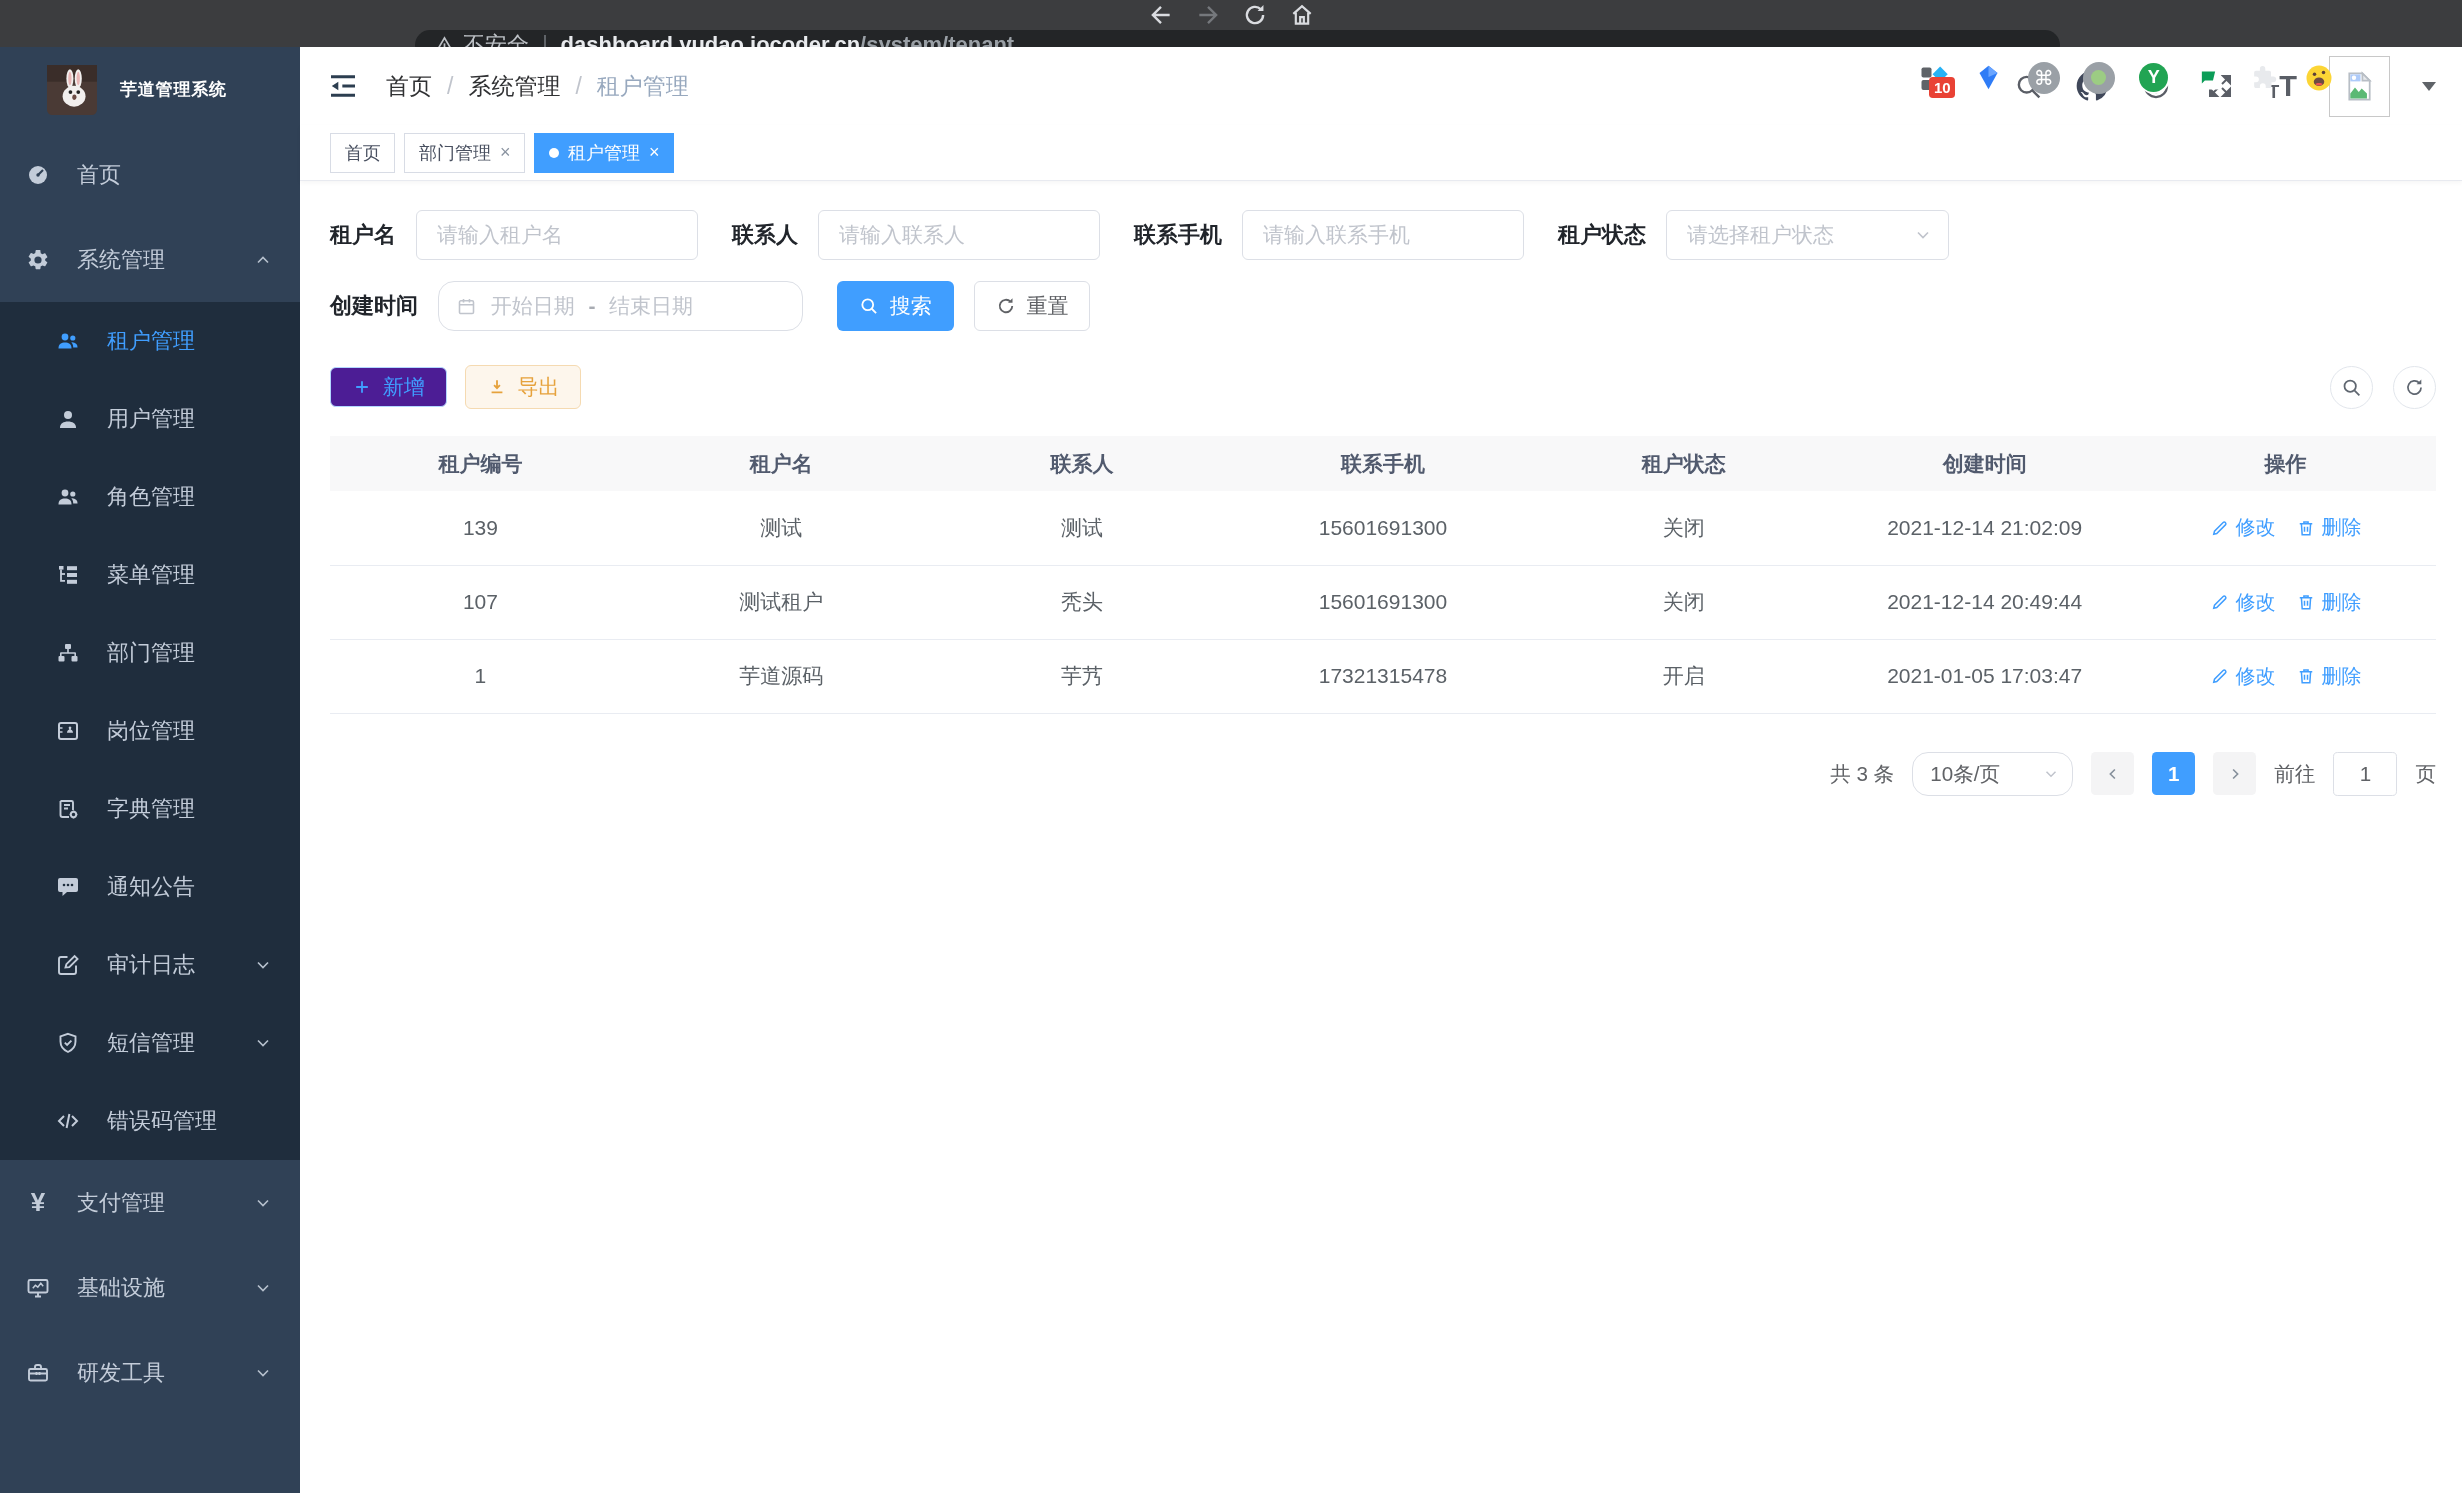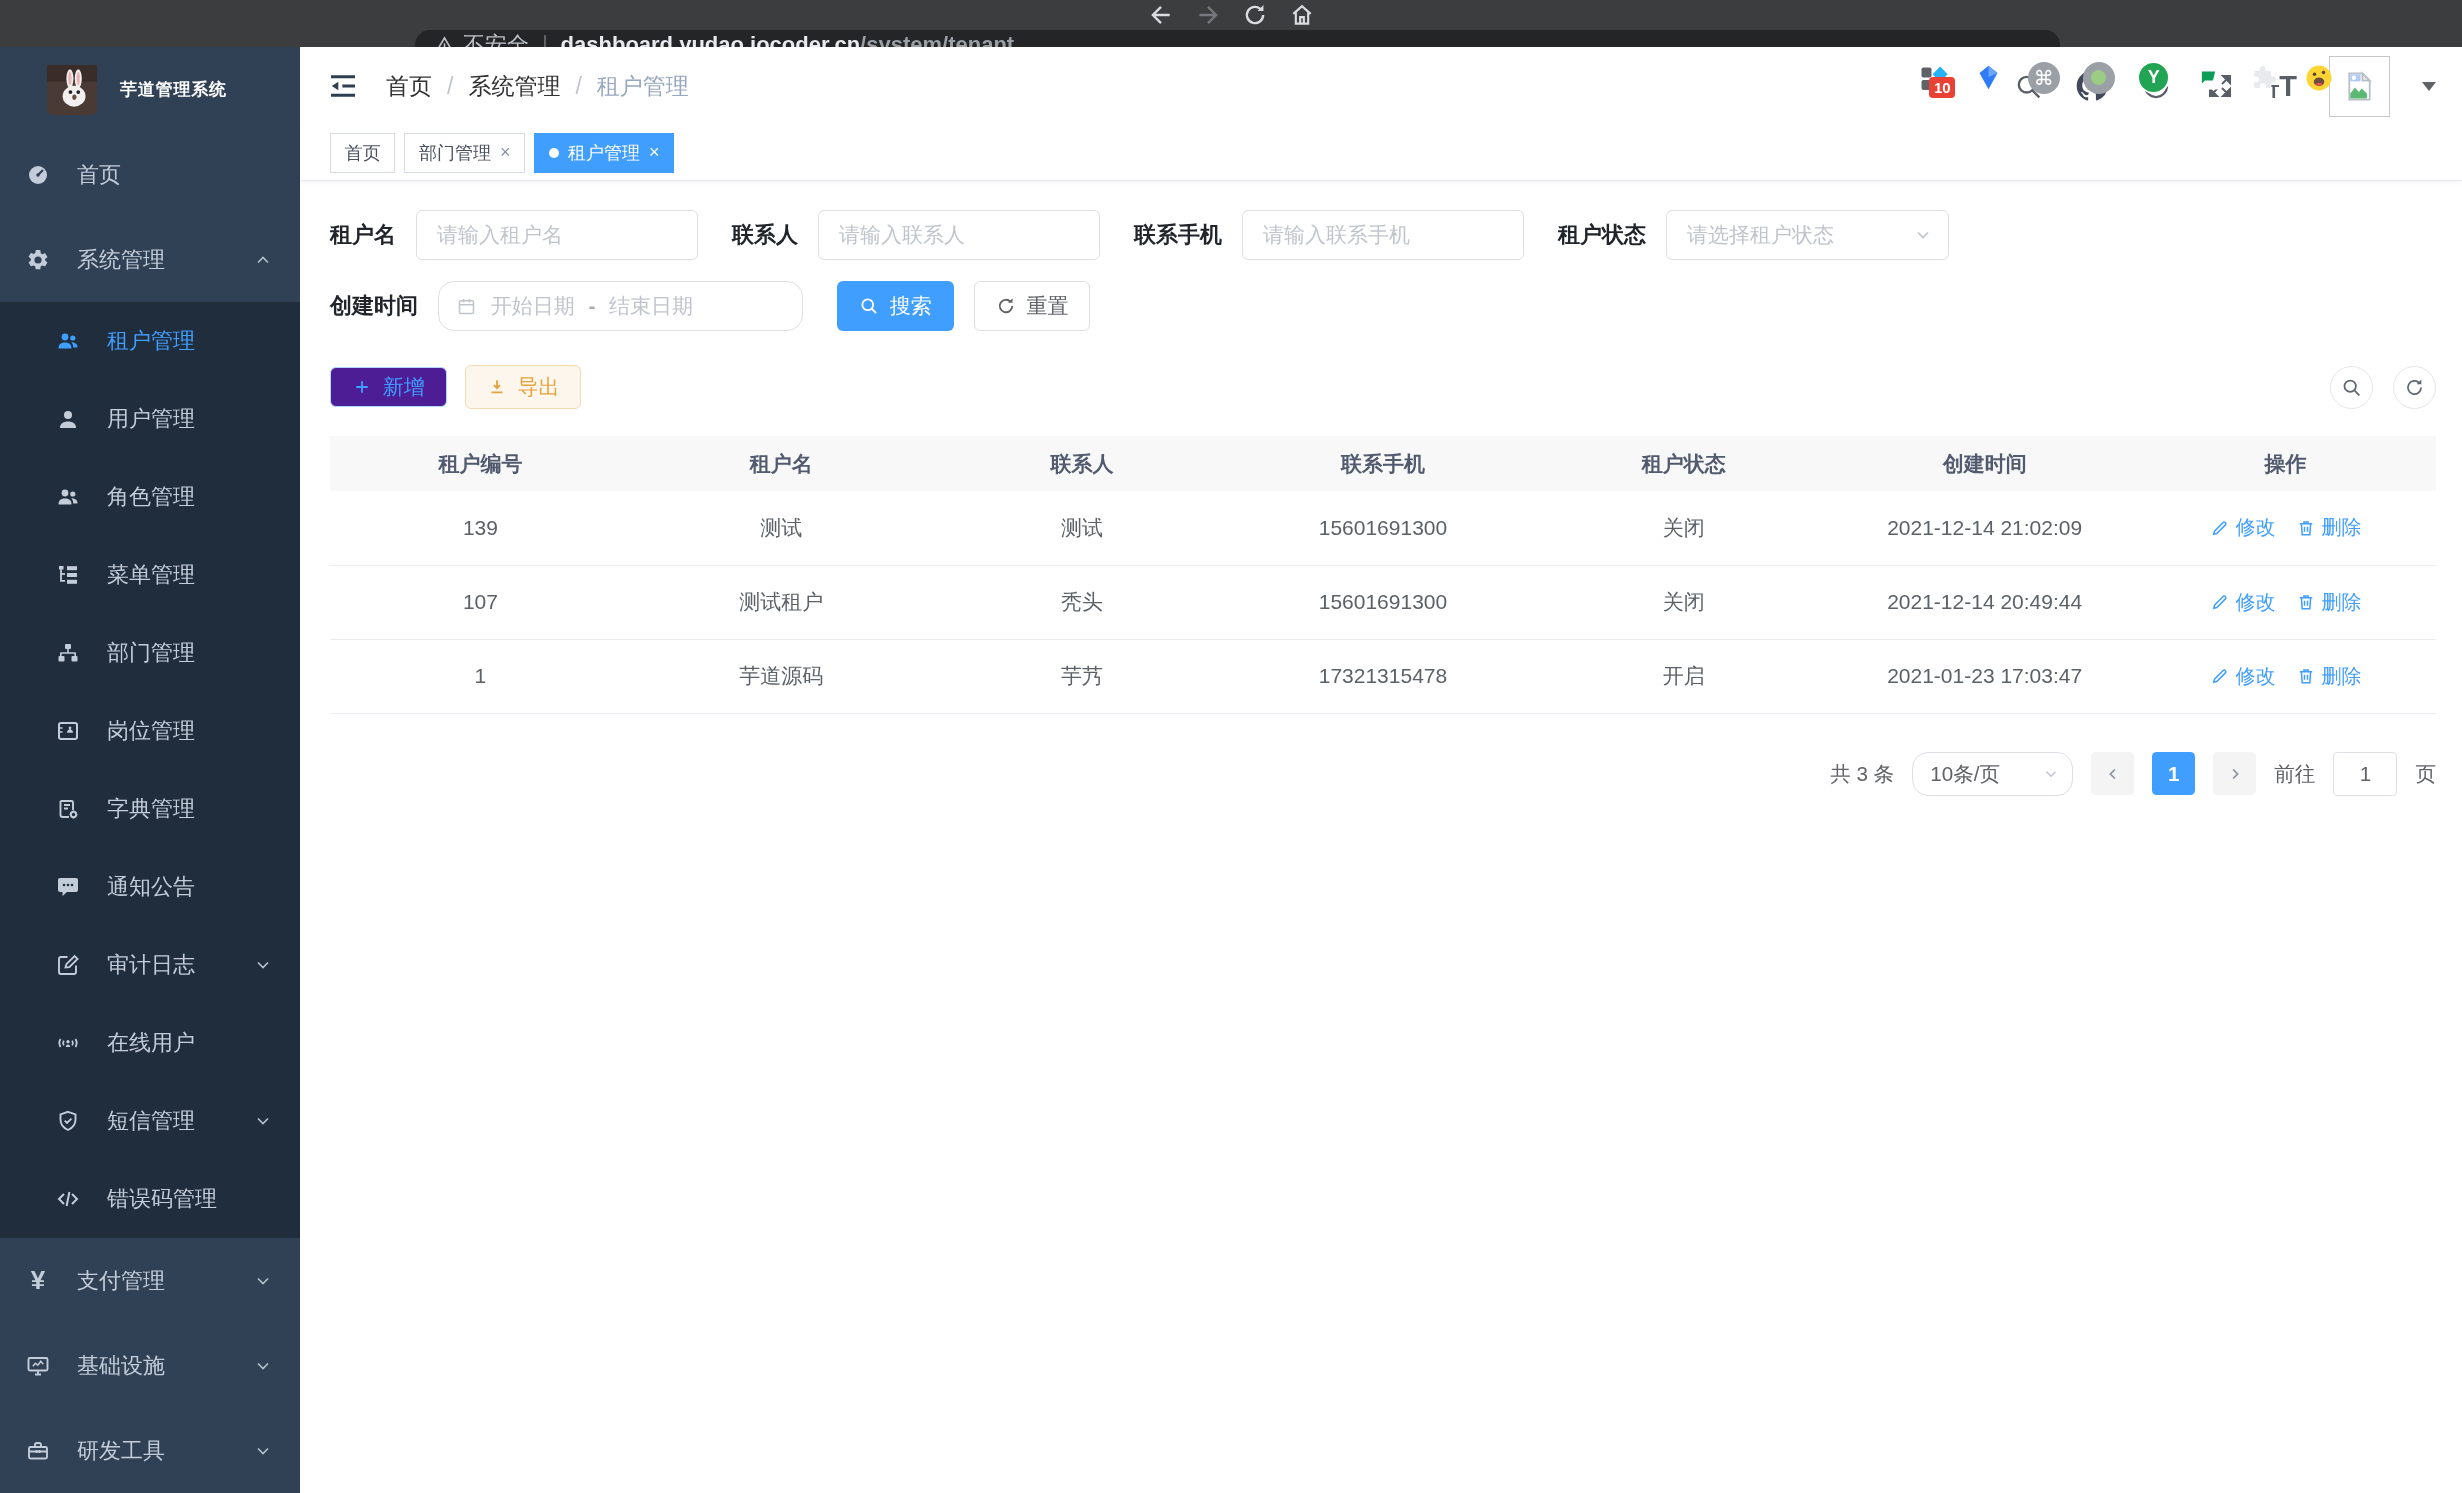--- a/index.html
+++ b/index.html
@@ -372,30 +372,20 @@
               <path d="M20 12.5V19a2 2 0 0 1-2 2H5a2 2 0 0 1-2-2V6a2 2 0 0 1 2-2h6.5"></path>
               <path d="M9.5 14.5l.9-3.3L18.6 3l2.9 2.9-8.2 8.2-3.8.4z"></path>
             </svg>
           </span>
         <span>审计日志</span>
         <span class="chev">
           <svg width="20" height="20" viewBox="0 0 24 24" fill="none" stroke="currentColor" stroke-width="2">
               <path d="M6 9l6 6 6-6"></path>
             </svg>
           </span>
-      </div>
-      <div class="menu-item">
-        <span class="mi-icon">
-          <svg width="24" height="24" viewBox="0 0 24 24" fill="none" stroke="currentColor" stroke-width="1.8">
-              <path d="M4.5 8a8 8 0 0 0 0 8M19.5 8a8 8 0 0 1 0 8M7.8 9.6a4.7 4.7 0 0 0 0 4.8M16.2 9.6a4.7 4.7 0 0 1 0 4.8"></path>
-              <circle cx="12" cy="10.8" r="1.7" fill="currentColor" stroke="none"></circle>
-              <path d="M9.8 16c.3-1.6 1.1-2.4 2.2-2.4s1.9.8 2.2 2.4z" fill="currentColor" stroke="none"></path>
-            </svg>
-          </span>
-        <span>在线用户</span>
       </div>
       <div class="menu-item">
         <span class="mi-icon">
           <svg width="24" height="24" viewBox="0 0 24 24" fill="none" stroke="currentColor" stroke-width="1.9">
               <path d="M12 2.8l7.5 2.6v5.2c0 4.8-3.1 8.5-7.5 10.4-4.4-1.9-7.5-5.6-7.5-10.4V5.4z"></path>
               <path d="M8.8 11.6l2.3 2.3 4.3-4.3"></path>
             </svg>
           </span>
         <span>短信管理</span>
         <span class="chev">
@@ -696,21 +686,21 @@
                   </span>
             </span>
               </td>
           </tr>
           <tr>
             <td>1</td>
             <td>芋道源码</td>
             <td>芋艿</td>
             <td>17321315478</td>
             <td>开启</td>
-            <td>2021-01-23 17:03:47</td>
+            <td>2021-01-05 17:03:47</td>
             <td>
                 <span class="ops">
               <span class="oplink">
                 <span class="oi">
                   <svg viewBox="0 0 24 24" fill="none" stroke="currentColor" stroke-width="1.8">
                         <path d="M4.5 19.5l.9-3.6L15.8 5.5a1.8 1.8 0 0 1 2.6 0l.1.1a1.8 1.8 0 0 1 0 2.6L8.1 18.6l-3.6.9z"></path>
                       </svg>
                     </span>
                 <span>修改</span>
                   </span>

